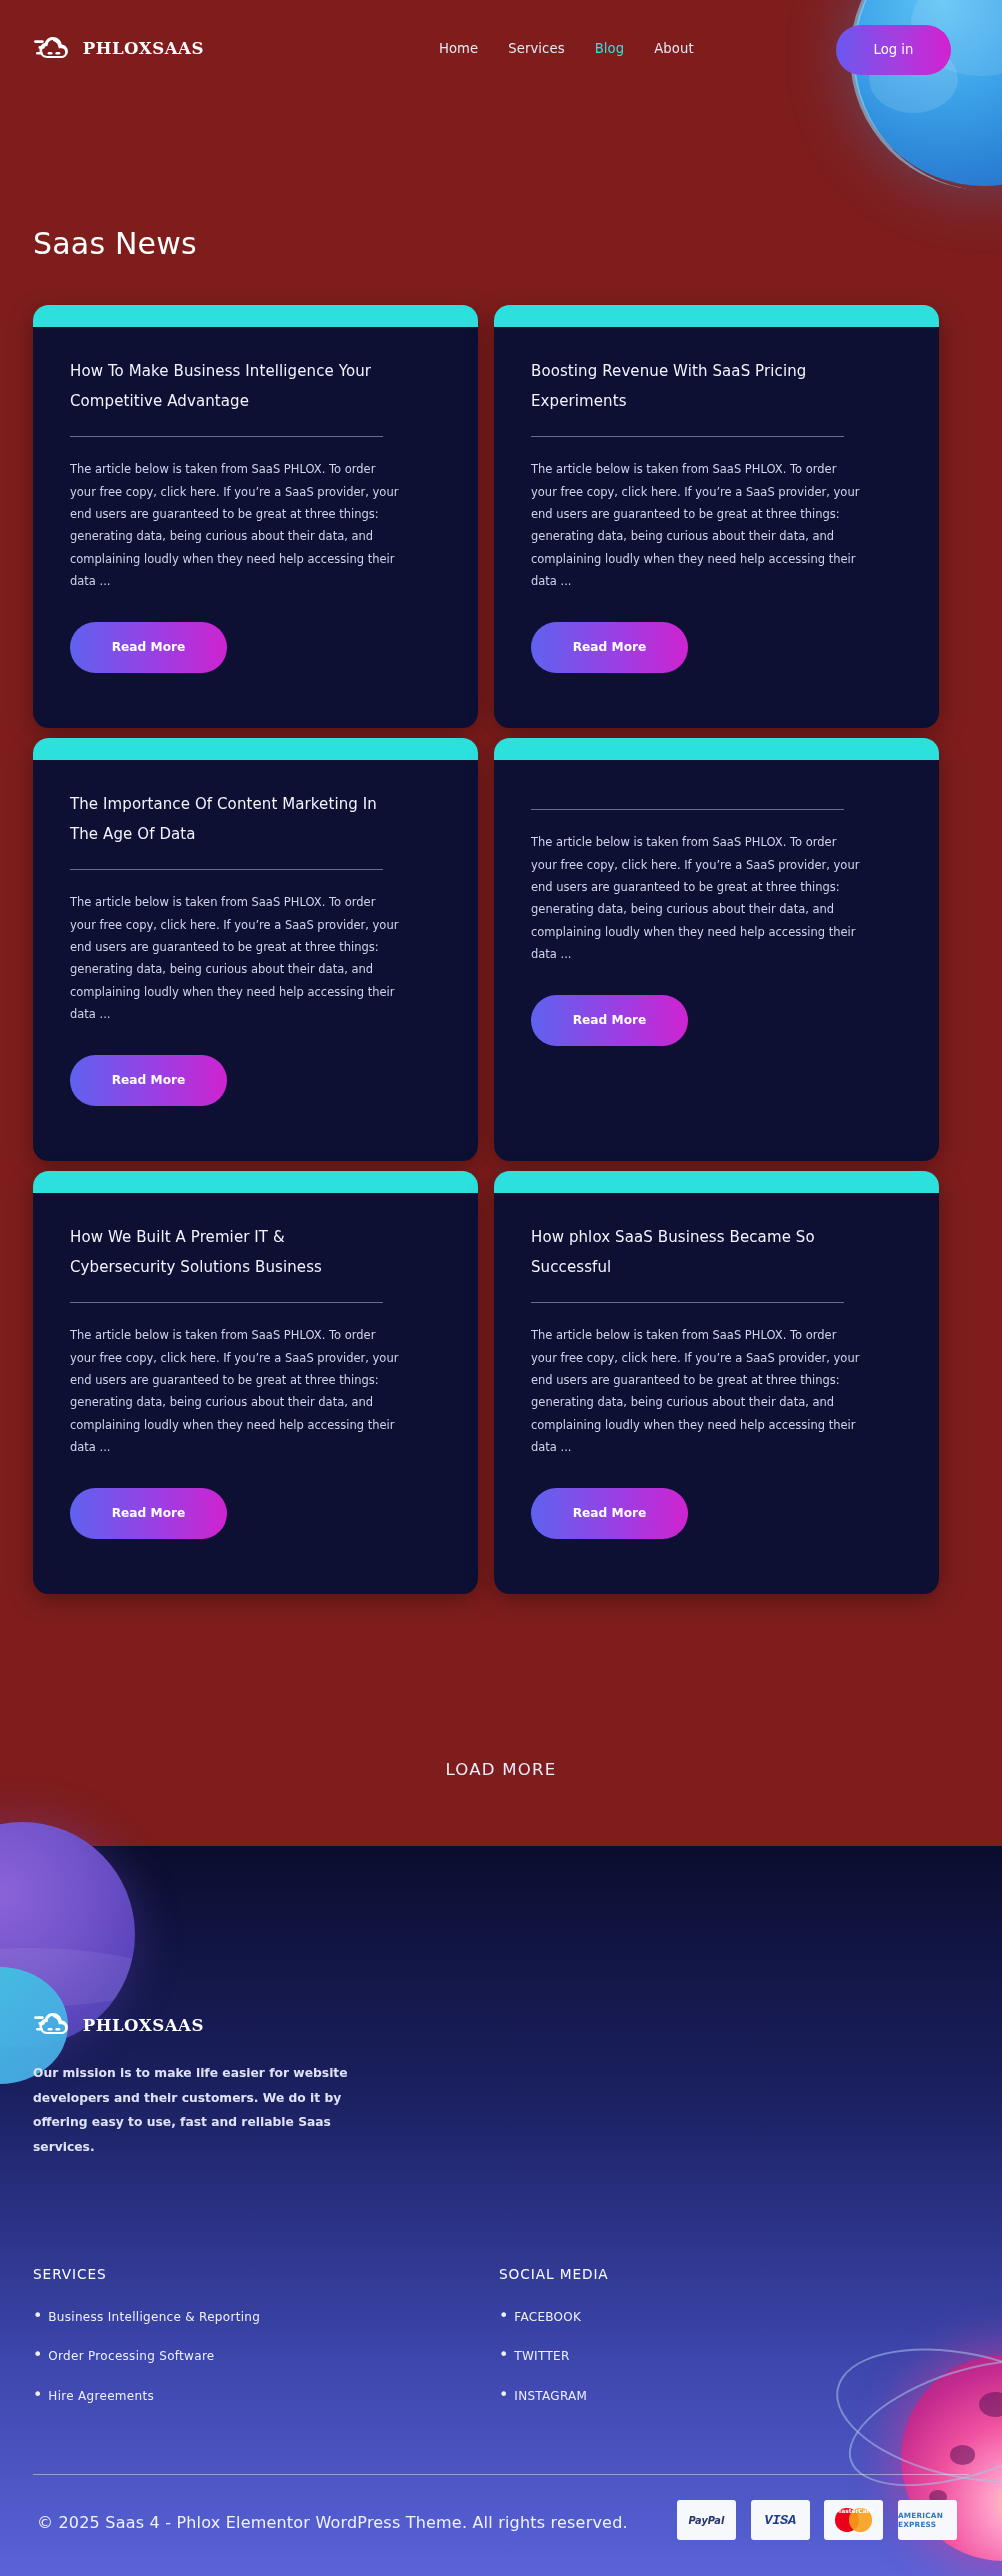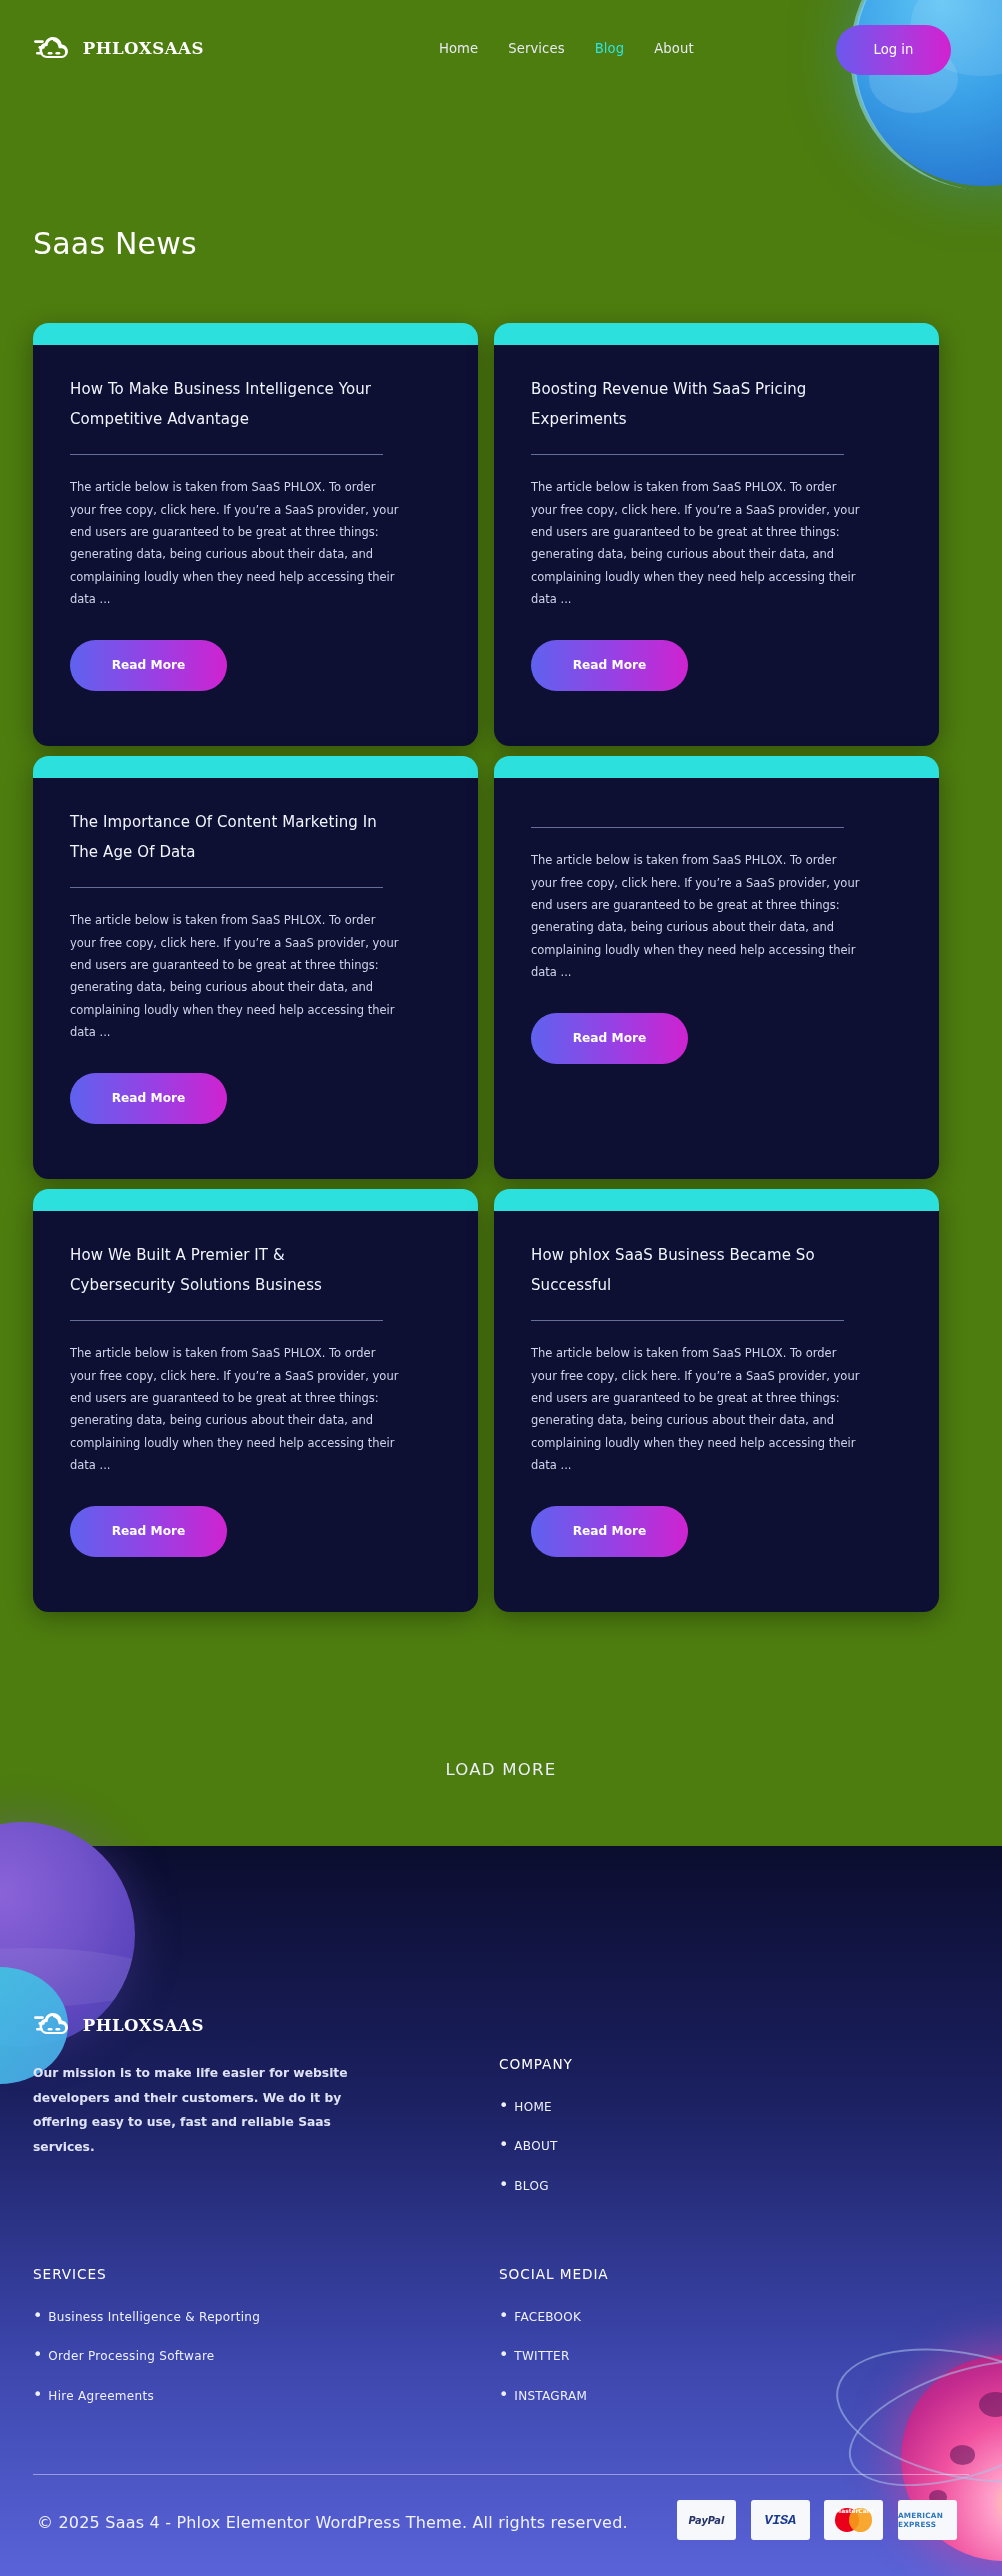--- a/index.html
+++ b/index.html
@@ -7,21 +7,21 @@
     width: 1002px;
     height: 2576px;
     background: #0b0d2e;
     font-family: "DejaVu Sans", sans-serif;
     overflow: hidden;
   }
   .page {
     position: relative;
     width: 1002px;
     height: 2576px;
-    background: #4d7c0f;
+    background: #7f1d1d;
     overflow: hidden;
   }
 
   
   .planet-blue {
     position: absolute;
     left: 853px; top: -76px;
     width: 262px; height: 262px;
     border-radius: 50%;
     background: radial-gradient(circle at 34% 30%, #5fc4f5 0%, #3ba2e8 38%, #2a7fd4 70%, #2463b8 100%);
@@ -139,21 +139,21 @@
 
   
   .page-title {
     position: absolute; left: 33px; top: 226px;
     font-size: 30px; font-weight: 400;
     color: #ffffff; letter-spacing: 0.2px;
   }
 
   
   .grid {
-    position: absolute; left: 33px; top: 329px;
+    position: absolute; left: 33px; top: 311px;
     width: 938px;
     display: grid;
     grid-template-columns: 445px 445px;
     column-gap: 35px;
     row-gap: 41px;
     gap: 16px;
   }
   .card {
     position: relative;
     background: #0d1033;
@@ -394,28 +394,20 @@
           <rect x="15" y="20.5" width="5" height="2.8" rx="1.4"></rect>
           <rect x="23" y="20.5" width="5" height="2.8" rx="1.4"></rect>
         </g>
       </svg>
     </span>
     <span class="brand-name">PHLOXSAAS</span>
   </div>
 
   <p class="footer-mission">Our mission is to make life easier for website developers and their customers. We do it by offering easy to use, fast and reliable Saas services.</p>
 
-  <div class="col-company">
-    <div class="col-head">COMPANY</div>
-    <ul class="col-list">
-      <li><span class="bullet">•</span><a href="#">HOME</a></li>
-      <li><span class="bullet">•</span><a href="#">ABOUT</a></li>
-      <li><span class="bullet">•</span><a href="#">BLOG</a></li>
-    </ul>
-  </div>
 
   <div class="col-services">
     <div class="col-head">SERVICES</div>
     <ul class="col-list">
       <li><span class="bullet">•</span><a href="#">Business Intelligence &amp; Reporting</a></li>
       <li><span class="bullet">•</span><a href="#">Order Processing Software</a></li>
       <li><span class="bullet">•</span><a href="#">Hire Agreements</a></li>
     </ul>
   </div>
 

